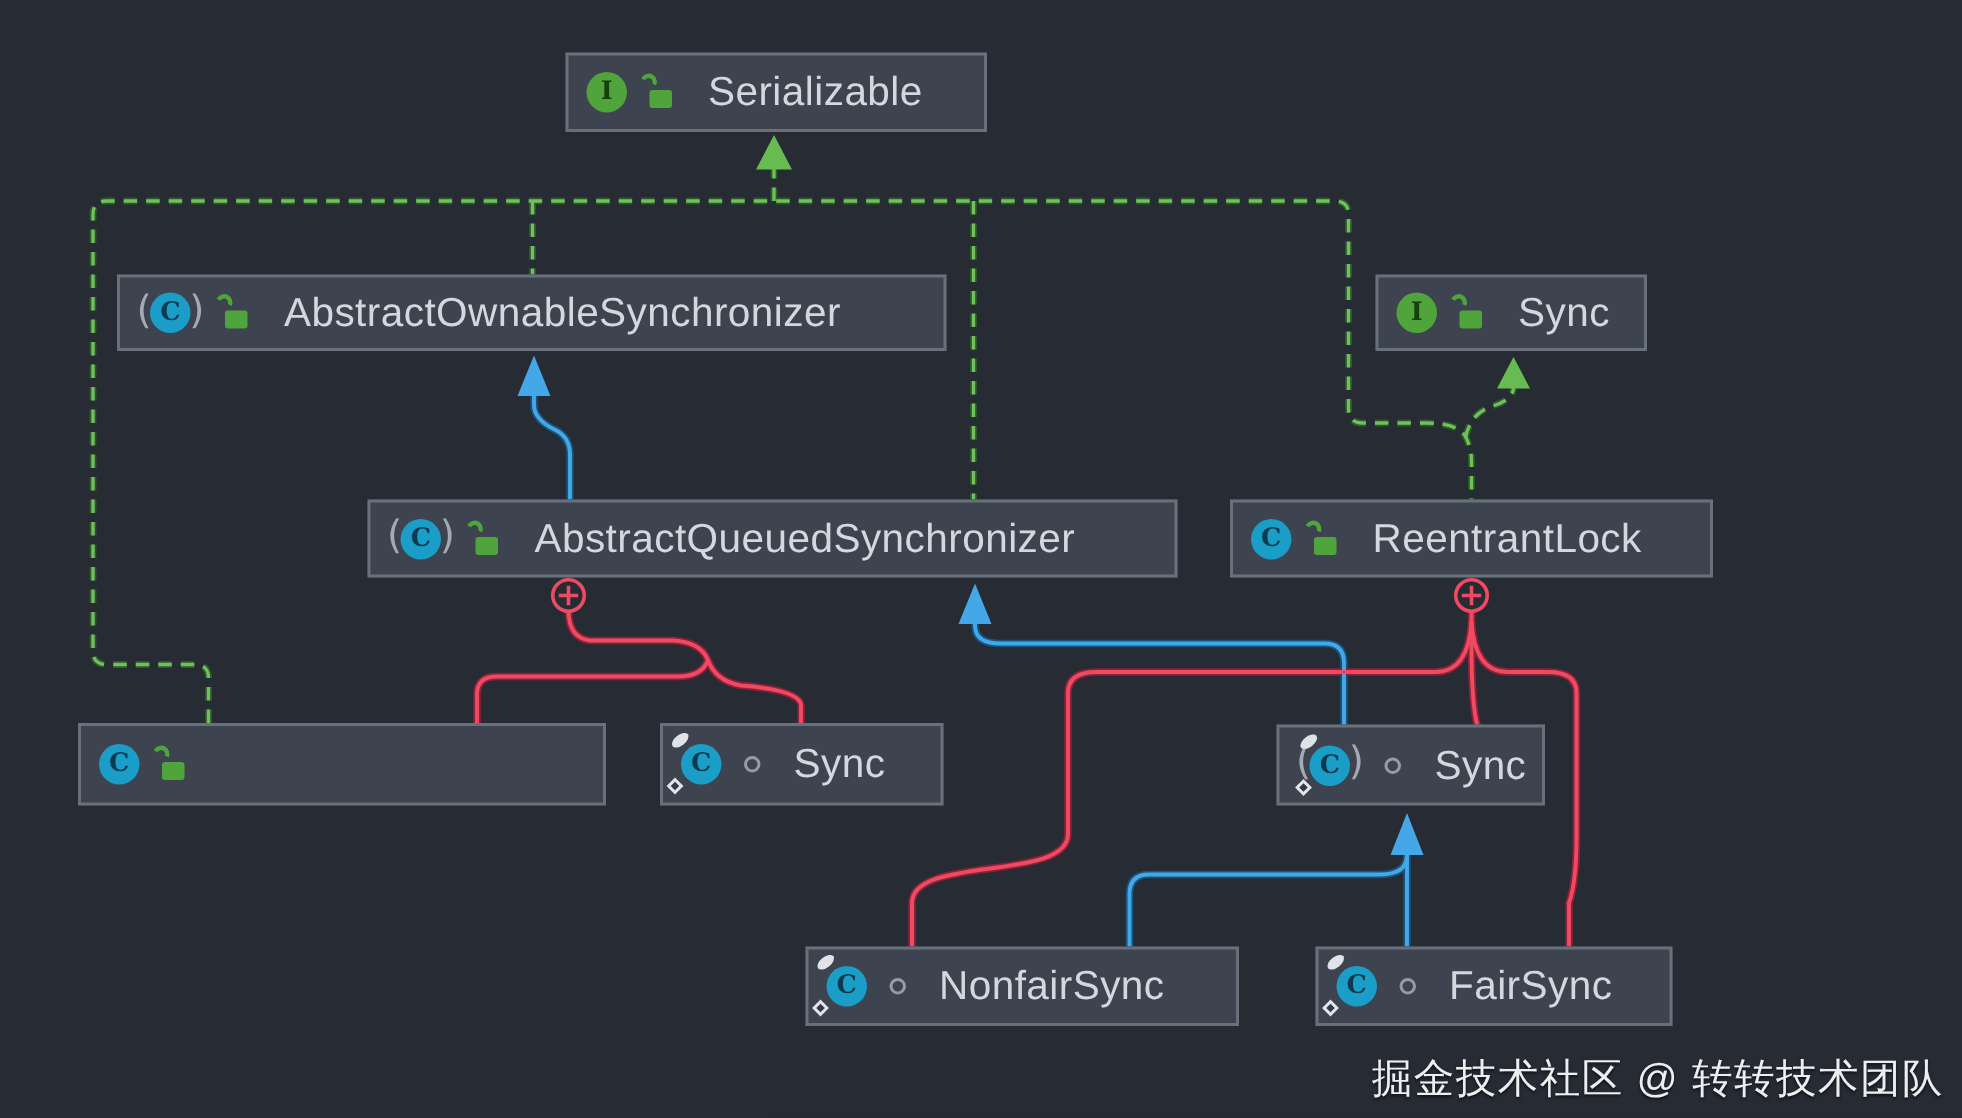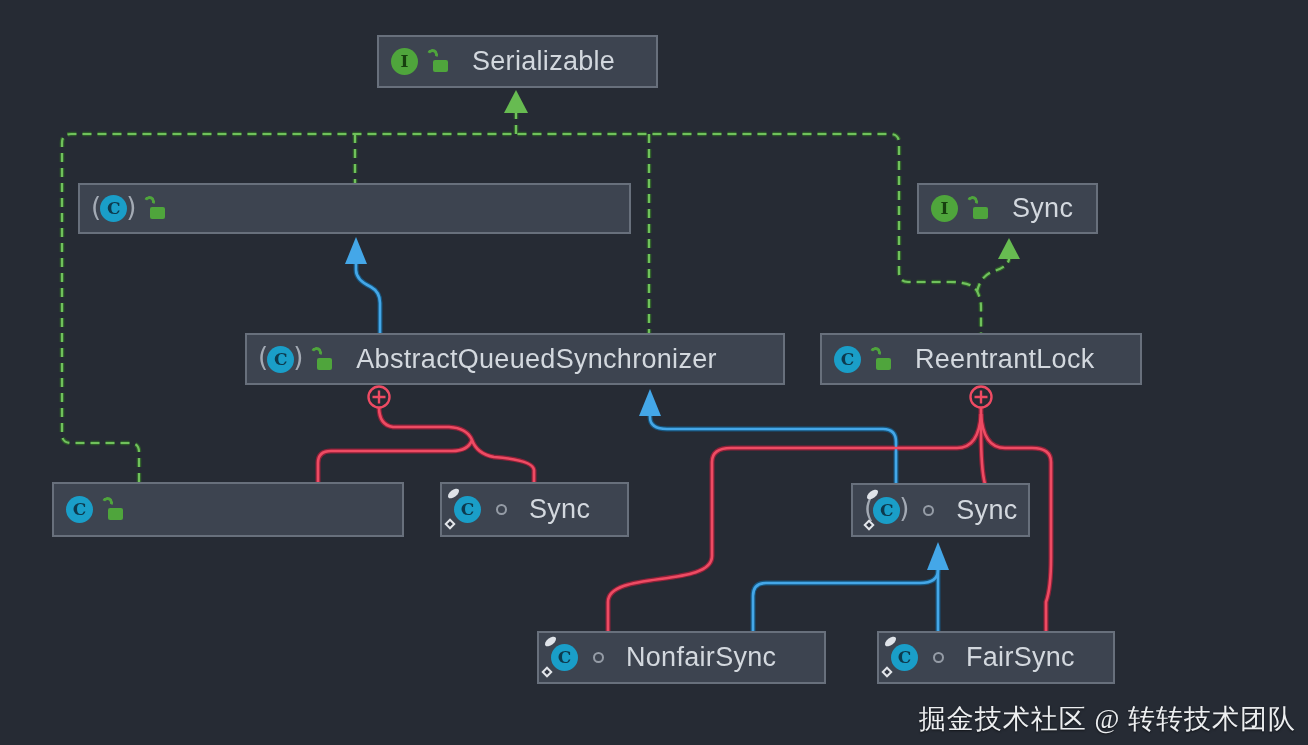--- a/index.html
+++ b/index.html
@@ -59,21 +59,21 @@
 
   
   .pkg {
     width:11px; height:11px; border:2.5px solid #959ca6; border-radius:50%;
     margin-left:15px; flex:none; box-sizing:border-box;
   }
 
   .watermark {
     position:absolute; right:12px; bottom:8px;
     font-size:27px; color:#eceef0; letter-spacing:1px;
-    font-family:Liberation Serif, serif;
+    font-family:Liberation Sans, sans-serif;
     text-shadow:0 1px 2px rgba(0,0,0,.6);
   }
 </style>
 </head>
 <body>
 
 <svg id="wires" viewBox="0 0 1308 745" xmlns="http://www.w3.org/2000/svg">
   <defs>
 
     <path id="gMain" d="M139,482 V452 Q139,443 130,443 H71 Q62,443 62,434 V143 Q62,134 71,134 H890 Q899,134 899,143 V272 Q899,282 908,282 H950 Q972,282 977,291 Q981,299 981,307 V333" fill="none"></path>
@@ -168,20 +168,21 @@
 <div class="node" style="left:78px;top:183px;width:553px;height:51px">
   <span class="igroup">
       <span class="paren">(</span>
       <span class="ic c">C</span>
       <span class="paren">)</span>
     </span>
   <span class="lockicon">
       <span class="shackle"></span>
       <span class="body"></span>
     </span>
+  <span class="lbl">AbstractOwnableSynchronizer</span>
 </div>
 
 <div class="node" style="left:917px;top:183px;width:181px;height:51px">
   <span class="igroup">
       <span class="ic i">I</span>
     </span>
   <span class="lockicon">
       <span class="shackle"></span>
       <span class="body"></span>
     </span>

